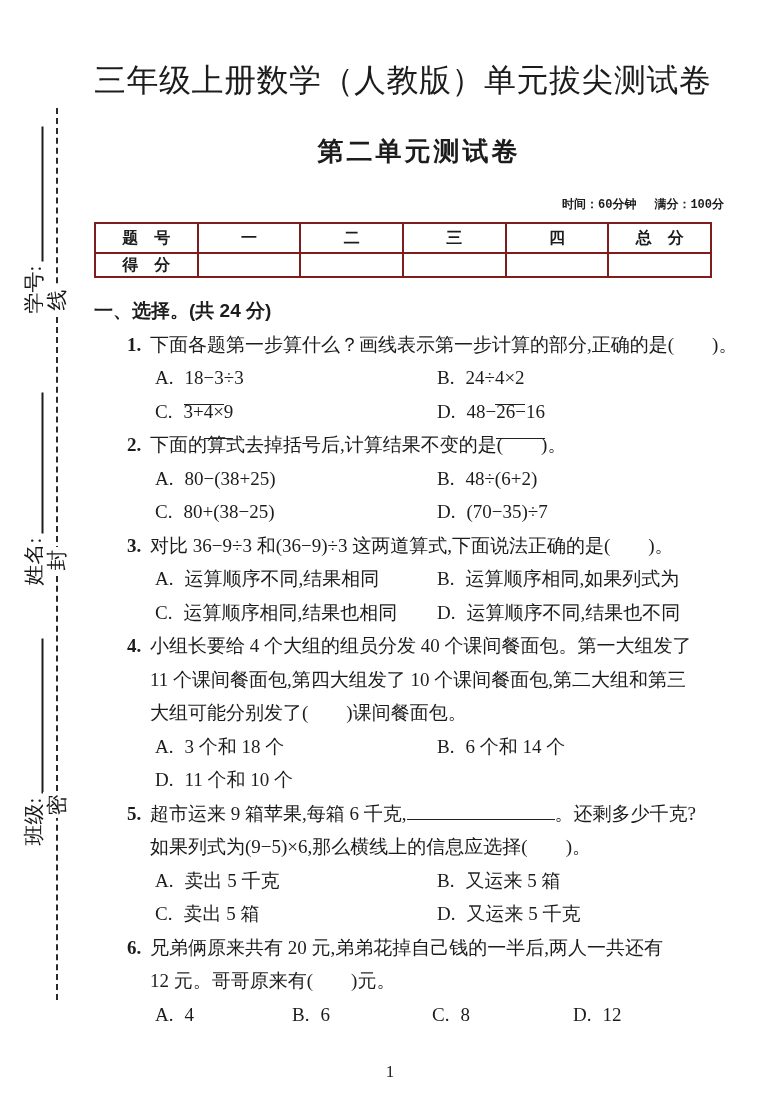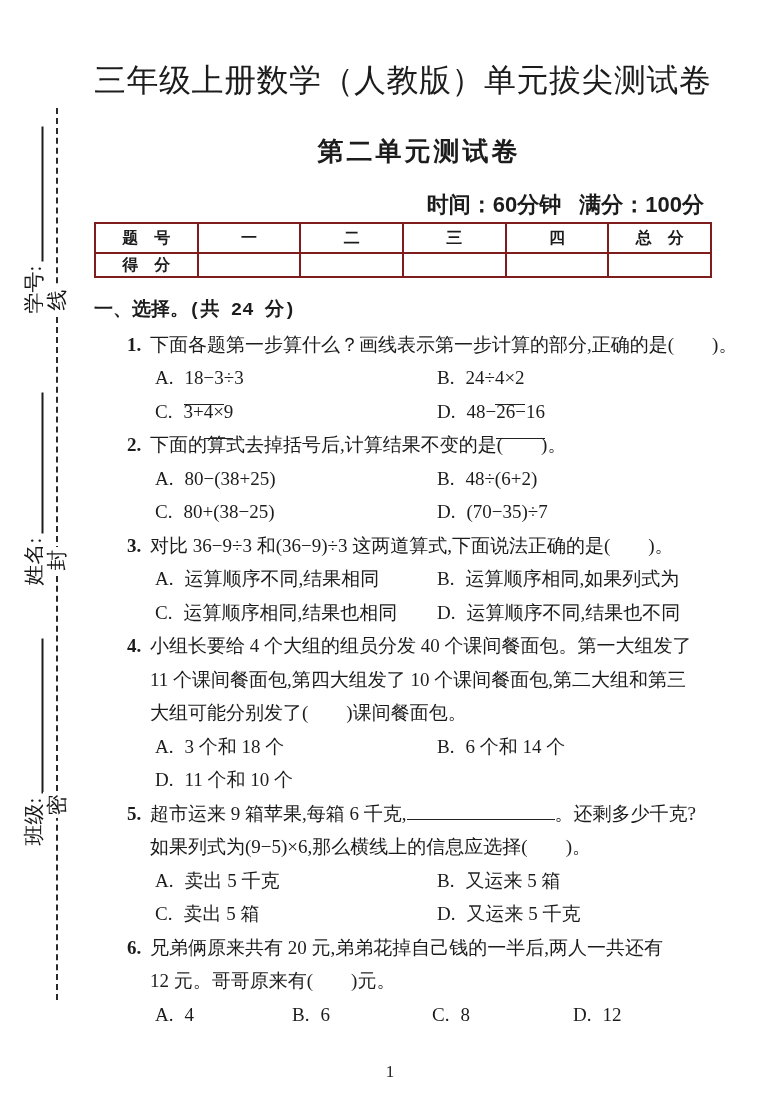--- a/index.html
+++ b/index.html
@@ -46,40 +46,40 @@
 
   .title {
     margin: 58px 0 8px 0; text-align: left;
     font-size: 32px; font-weight: 400; line-height: 44px; letter-spacing: 0.5px;
   }
   .subtitle {
     margin: 32px 0 0 0; text-align: center;
     font-size: 26px; font-weight: 700; line-height: 36px; letter-spacing: 3px;
   }
   .meta {
-    margin: 22px 40px 0 0; text-align: right;
-    font-family: Liberation Sans, sans-serif;
-    font-weight: 700; font-size: 22px; line-height: 26px;
+    margin: 22px 20px 0 0; text-align: right;
+    font-family: Liberation Mono, monospace;
+    font-weight: 700; font-size: 12px; line-height: 26px;
   }
   .meta .meta-gap { display: inline-block; width: 18px; }
 
   table.score-table {
     margin-top: 4px; border-collapse: collapse; width: 618px;
     font-family: "Liberation Sans", "DejaVu Sans", sans-serif;
     font-size: 16px; font-weight: 700; table-layout: fixed;
   }
   table.score-table td {
     border: 2px solid #7f1d1d; text-align: center; padding: 0;
   }
   table.score-table tr.r1 td { height: 28px; }
   table.score-table tr.r2 td { height: 22px; }
 
   .section-heading {
     margin: 16px 0 0 0;
-    font-family: Liberation Mono, monospace;
+    font-family: Liberation Sans, sans-serif;
     font-weight: 700; font-size: 19px; line-height: 33.5px;
   }
 
   .questions { font-size: 19px; line-height: 33.5px; }
   .question { position: relative; padding-left: 56px; }
   .qnum { position: absolute; left: 33px; top: 0; font-weight: 700; }
   .qline { white-space: pre-wrap; }
 
   .opt-row { display: flex; padding-left: 5px; }
   .opt-row .opt-left { width: 282px; }

